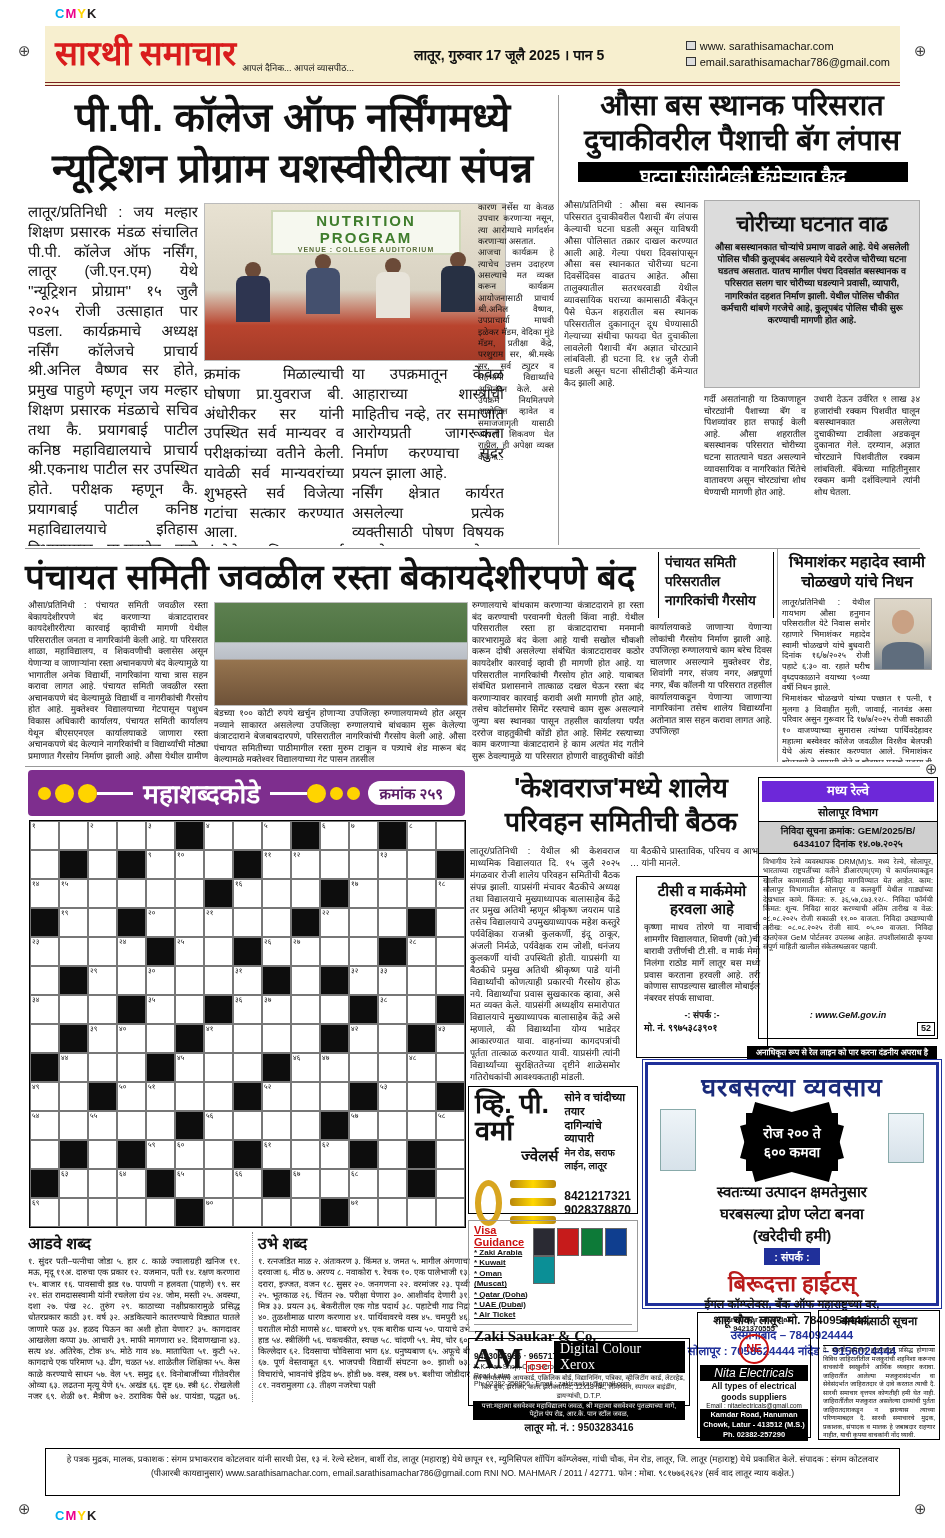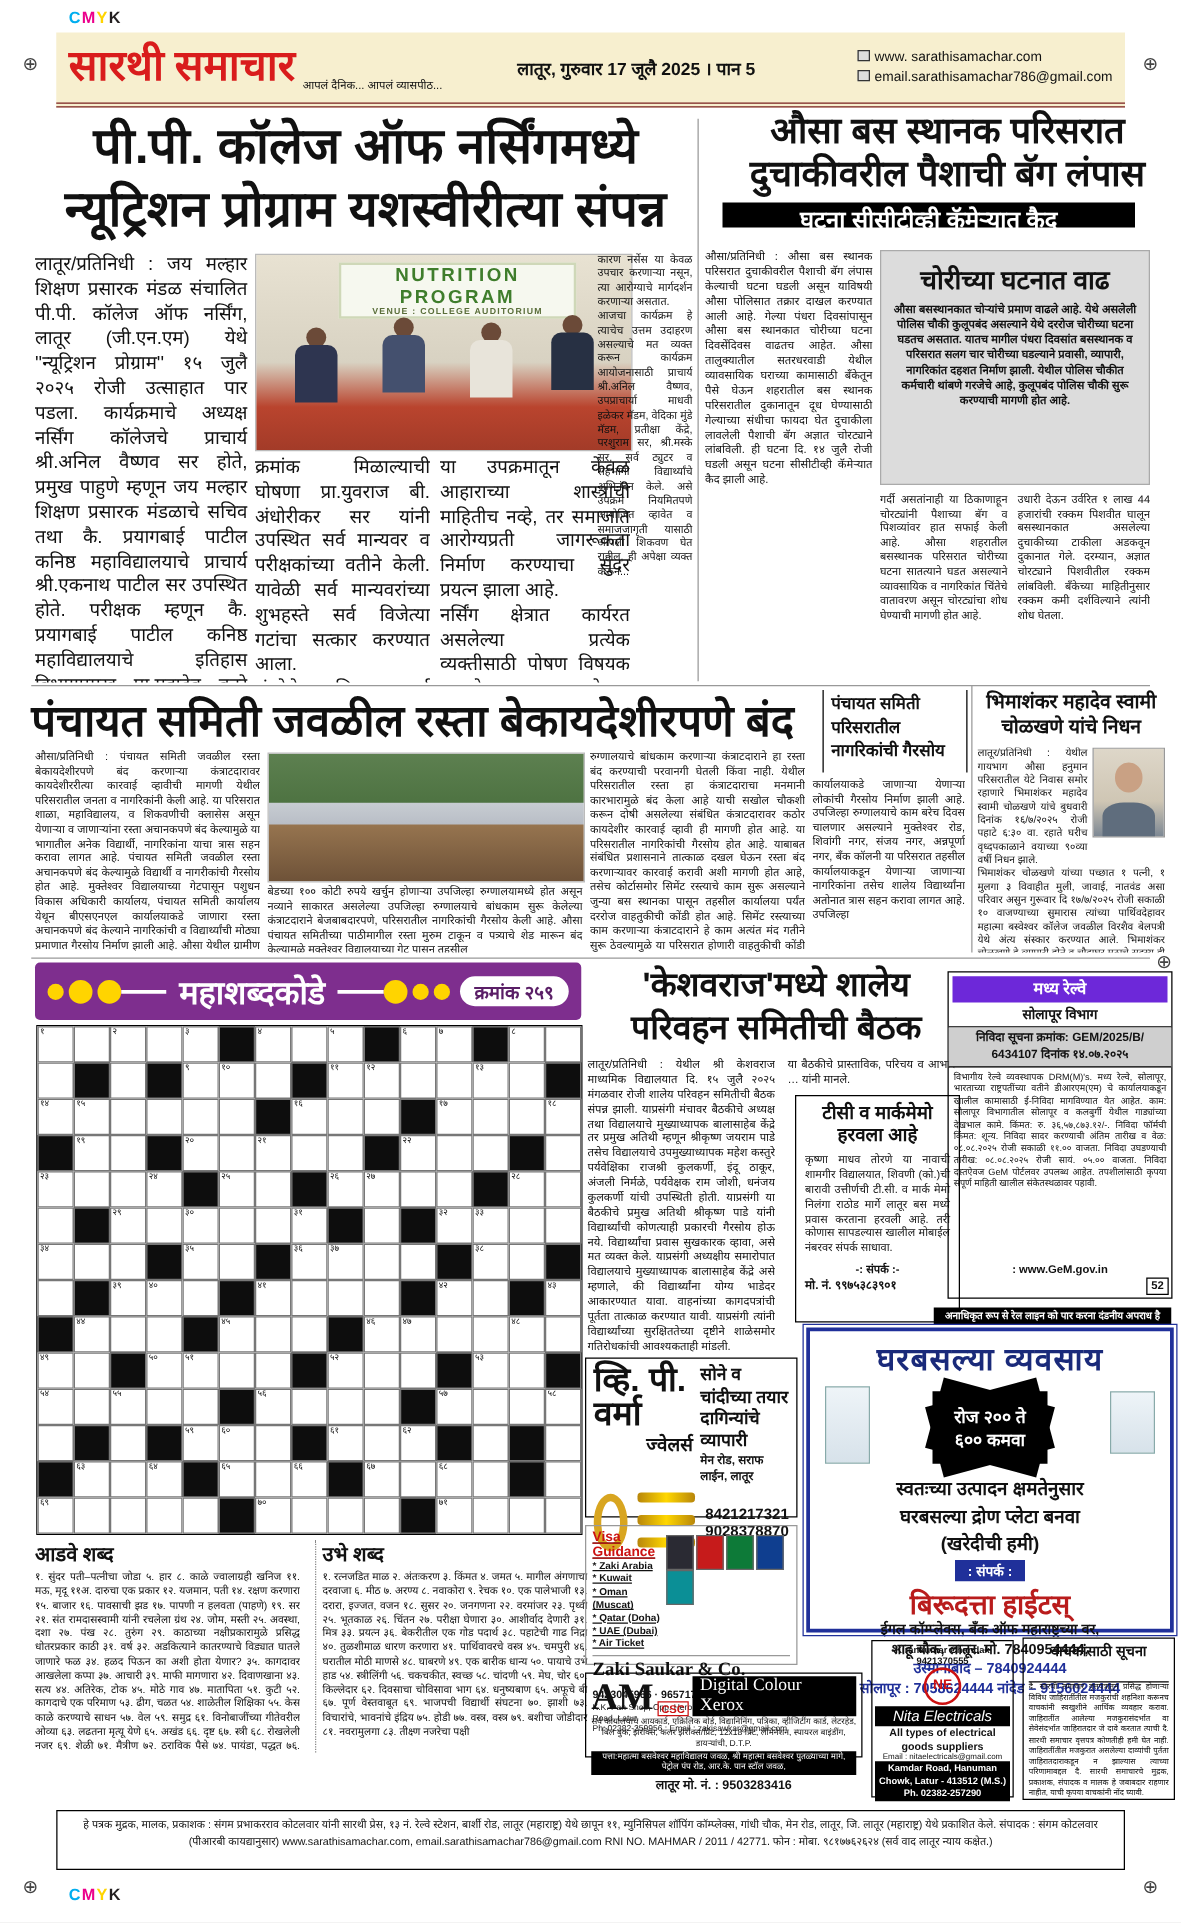--- a/index.html
+++ b/index.html
@@ -58,21 +58,21 @@
   .railway{border:1.5px solid #000;box-sizing:border-box;font-size:7.3px;line-height:1.3;}
   .rail-title{background:#6d28d9;color:#fff;text-align:center;font-size:13px;font-weight:bold;padding:2px 0;margin:3px;}
   .rail-div{text-align:center;font-weight:bold;font-size:11px;border-bottom:1px solid #000;padding-bottom:2px;}
   .rail-tender{background:#cfcfcf;text-align:center;font-weight:bold;font-size:9.5px;padding:3px 2px;border-bottom:1px solid #000;}
   .rail-badge{position:absolute;right:2px;bottom:2px;border:1px solid #000;font-size:9px;padding:0 3px;font-weight:bold;background:#fff;}
   .strip{background:#000;color:#fff;font-size:8px;text-align:center;line-height:14px;font-weight:bold;}
   
   .varma{border:1.5px solid #000;box-sizing:border-box;padding:4px 6px;}
   .varma .nm{font-size:27px;font-weight:bold;line-height:1;}
   .varma .sub{font-size:15px;font-weight:bold;}
-  .varma .desc{font-size:14px;font-weight:bold;line-height:1.25;}
+  .varma .desc{font-size:11px;font-weight:bold;line-height:1.25;}
   .varma .addr{font-size:9.5px;font-weight:bold;}
   .varma .ph{font-size:12px;font-weight:bold;}
   .gold1{width:34px;height:34px;border-radius:50%;border:6px solid #d8a520;display:inline-block;}
   .gold2{width:46px;height:8px;background:linear-gradient(90deg,#b8860b,#ffd700,#b8860b);display:inline-block;border-radius:3px;margin:2px 0;}
   .visa-title{color:#cc1111;font-weight:bold;font-size:11px;text-decoration:underline;}
   .visa-item{font-size:8px;font-weight:bold;line-height:1.3;}
   .tile{display:inline-block;width:20px;height:26px;margin-right:2px;border:1px solid #666;vertical-align:top;}
   .t1{background:#2a2a33}.t2{background:#c61b1b}.t3{background:#0d7a38}.t4{background:#0f3e8f}.t5{background:#0b8f96}
   .zaki .nm{font-family:"Liberation Serif","DejaVu Serif",serif;font-weight:bold;font-size:15px;}
   .zaki .phs{font-size:8.5px;font-weight:bold;}
@@ -157,31 +157,31 @@
     <div class="torso" style="left:236px;top:62px;background:#273043;"></div>
   </div>
 
   <div class="abs bodytxt just prelines" style="left:204px;top:364px;width:140px;height:182px;">क्रमांक मिळाल्याची घोषणा प्रा.युवराज बी. अंधोरीकर सर यांनी उपस्थित सर्व मान्यवर व परीक्षकांच्या वतीने केली. यावेळी सर्व मान्यवरांच्या शुभहस्ते सर्व विजेत्या गटांचा सत्कार करण्यात आला.
 संस्थेचे सचिव प्राचार्य एकनाथ पाटील सर यांनी मत व्यक्त करत असताना आज जी.एन.एम. विद्यार्थ्यांनी आयोजित केलेला पोषण कार्यक्रम (न्यूट्रिशन प्रोग्राम) पाहून मनापासून आनंद व्यक्त केला.</div>
   <div class="abs bodytxt just prelines" style="left:352px;top:364px;width:152px;height:182px;">या उपक्रमातून केवळ आहाराच्या शास्त्राची माहितीच नव्हे, तर समाजात आरोग्यप्रती जागरूकता निर्माण करण्याचा सुंदर प्रयत्न झाला आहे.
 नर्सिंग क्षेत्रात कार्यरत असलेल्या प्रत्येक व्यक्तीसाठी पोषण विषयक ज्ञान हे अत्यावश्यक आहे.</div>
   <div class="abs narrowtxt just prelines" style="left:478px;top:202px;width:76px;height:344px;">कारण नर्सेस या केवळ उपचार करणाऱ्या नसून, त्या आरोग्याचे मार्गदर्शन करणाऱ्या असतात.
 आजचा कार्यक्रम हे त्याचेच उत्तम उदाहरण असल्याचे मत व्यक्त करून कार्यक्रम आयोजनासाठी प्राचार्य श्री.अनिल वैष्णव, उपप्राचार्या माधवी इळेकर मॅडम, वेदिका मुंडे मॅडम, प्रतीक्षा केंद्रे, परशुराम सर, श्री.मस्के सर, सर्व ट्युटर व सहभागी विद्यार्थ्यांचे अभिनंदन केले. असे उपक्रम नियमितपणे आयोजित व्हावेत व समाजजागृती यासाठी आपली शिकवण घेत राहील, ही अपेक्षा व्यक्त करून...</div>
 
-  <div class="abs h2a prelines" style="left:578px;top:88px;width:360px;">औसा बस स्थानक परिसरात
+  <div class="abs h2a prelines" style="left:562px;top:88px;width:360px;">औसा बस स्थानक परिसरात
 दुचाकीवरील पैशाची बॅग लंपास</div>
   <div class="abs blackbar" style="left:578px;top:162px;width:330px;height:20px;">घटना सीसीटीव्ही कॅमेऱ्यात कैद</div>
 
   <div class="abs bodytxt just" style="left:564px;top:200px;width:134px;height:346px;font-size:9px;">औसा/प्रतिनिधी : औसा बस स्थानक परिसरात दुचाकीवरील पैशाची बॅग लंपास केल्याची घटना घडली असून याविषयी औसा पोलिसात तक्रार दाखल करण्यात आली आहे. गेल्या पंधरा दिवसांपासून औसा बस स्थानकात चोरीच्या घटना दिवसेंदिवस वाढतच आहेत. औसा तालुक्यातील सतरधरवाडी येथील व्यावसायिक घराच्या कामासाठी बँकेतून पैसे घेऊन शहरातील बस स्थानक परिसरातील दुकानातून दूध घेण्यासाठी गेल्याच्या संधीचा फायदा घेत दुचाकीला लावलेली पैशाची बॅग अज्ञात चोरट्याने लांबविली. ही घटना दि. १४ जुलै रोजी घडली असून घटना सीसीटीव्ही कॅमेऱ्यात कैद झाली आहे.</div>
   <div class="abs graybox" style="left:704px;top:200px;width:216px;height:188px;">
     <div style="font-size:21px;font-weight:bold;text-align:center;margin:2px 0 4px;">चोरीच्या घटनात वाढ</div>
     <div style="font-size:9px;font-weight:bold;text-align:center;line-height:1.35;">औसा बसस्थानकात चोऱ्यांचे प्रमाण वाढले आहे. येथे असलेली पोलिस चौकी कुलूपबंद असल्याने येथे दररोज चोरीच्या घटना घडतच असतात. यातच मागील पंधरा दिवसांत बसस्थानक व परिसरात सलग चार चोरीच्या घडल्याने प्रवासी, व्यापारी, नागरिकांत दहशत निर्माण झाली. येथील पोलिस चौकीत कर्मचारी थांबणे गरजेचे आहे, कुलूपबंद पोलिस चौकी सुरू करण्याची मागणी होत आहे.</div>
   </div>
   <div class="abs bodytxt just" style="left:704px;top:394px;width:102px;height:152px;font-size:8.8px;">गर्दी असतांनाही या ठिकाणाहून चोरट्यांनी पैशाच्या बॅग व पिशव्यांवर हात सफाई केली आहे. औसा शहरातील बसस्थानक परिसरात चोरीच्या घटना सातत्याने घडत असल्याने व्यावसायिक व नागरिकांत चिंतेचे वातावरण असून चोरट्यांचा शोध घेण्याची मागणी होत आहे.</div>
-  <div class="abs bodytxt just" style="left:814px;top:394px;width:106px;height:152px;font-size:8.8px;">उधारी देऊन उर्वरित १ लाख 44 हजारांची रक्कम पिशवीत घालून बसस्थानकात असलेल्या दुचाकीच्या टाकीला अडकवून दुकानात गेले. दरम्यान, अज्ञात चोरट्याने पिशवीतील रक्कम लांबविली. बँकेच्या माहितीनुसार रक्कम कमी दर्शविल्याने त्यांनी शोध घेतला.</div>
+  <div class="abs bodytxt just" style="left:814px;top:394px;width:106px;height:152px;font-size:8.8px;">उधारी देऊन उर्वरित १ लाख ३४ हजारांची रक्कम पिशवीत घालून बसस्थानकात असलेल्या दुचाकीच्या टाकीला अडकवून दुकानात गेले. दरम्यान, अज्ञात चोरट्याने पिशवीतील रक्कम लांबविली. बँकेच्या माहितीनुसार रक्कम कमी दर्शविल्याने त्यांनी शोध घेतला.</div>
 
   <div class="abs hline" style="left:25px;top:548px;width:895px;"></div>
   <div class="abs" style="left:25px;top:552px;width:630px;font-size:35px;font-weight:bold;">पंचायत समिती जवळील रस्ता बेकायदेशीरपणे बंद</div>
   <div class="abs subheadbox prelines" style="left:658px;top:552px;width:116px;height:66px;">पंचायत समिती
 परिसरातील
 नागरिकांची गैरसोय</div>
   <div class="abs vline" style="left:777px;top:548px;height:214px;"></div>
 
   <div class="abs obit-head prelines" style="left:782px;top:552px;width:150px;">भिमाशंकर महादेव स्वामी
 चोळखणे यांचे निधन</div>
@@ -597,21 +597,21 @@
     <div style="text-align:center;font-size:9px;font-weight:bold;margin-top:3px;">-: संपर्क :-</div>
     <div style="text-align:left;font-size:9.5px;font-weight:bold;">मो. नं. ९९७५३८३९०१</div>
   </div>
 
   <div class="abs railway" style="left:758px;top:777px;width:180px;height:262px;">
     <div class="rail-title">मध्य रेल्वे</div>
     <div class="rail-div">सोलापूर विभाग</div>
     <div class="rail-tender prelines">निविदा सूचना क्रमांक: GEM/2025/B/
 6434107 दिनांक १४.०७.२०२५</div>
     <div class="just" style="padding:3px 4px;height:150px;overflow:hidden;">विभागीय रेल्वे व्यवस्थापक DRM(M)'s. मध्य रेल्वे, सोलापूर, भारताच्या राष्ट्रपतींच्या वतीने डीआरएम(एम) चे कार्यालयाकडून खालील कामासाठी ई-निविदा मागविण्यात येत आहेत. काम: सोलापूर विभागातील सोलापूर व कलबुर्गी येथील गाड्यांच्या देखभाल कामे. किंमत: रु. ३६,५७,८७३.१२/-. निविदा फॉर्मची किंमत: शून्य. निविदा सादर करण्याची अंतिम तारीख व वेळ: ०८.०८.२०२५ रोजी सकाळी ११.०० वाजता. निविदा उघडण्याची तारीख: ०८.०८.२०२५ रोजी सायं. ०५.०० वाजता. निविदा दस्तऐवज GeM पोर्टलवर उपलब्ध आहेत. तपशीलांसाठी कृपया संपूर्ण माहिती खालील संकेतस्थळावर पहावी.</div>
-    <div style="text-align:center;font-weight:bold;font-size:9px;">: www.GeM.gov.in</div>
+    <div style="text-align:center;font-weight:bold;font-size:9px;font-style:italic;">: www.GeM.gov.in</div>
     <div class="rail-badge">52</div>
   </div>
   <div class="abs strip" style="left:747px;top:1046px;width:190px;height:14px;">अनाधिकृत रूप से रेल लाइन को पार करना दंडनीय अपराध है</div>
 
   <div class="abs varma" style="left:468px;top:1086px;width:170px;height:128px;">
     <div style="display:flex;gap:6px;">
       <div>
         <div class="nm">व्हि. पी. वर्मा</div>
         <div class="sub" style="text-align:right;">ज्वेलर्स</div>
       </div>

